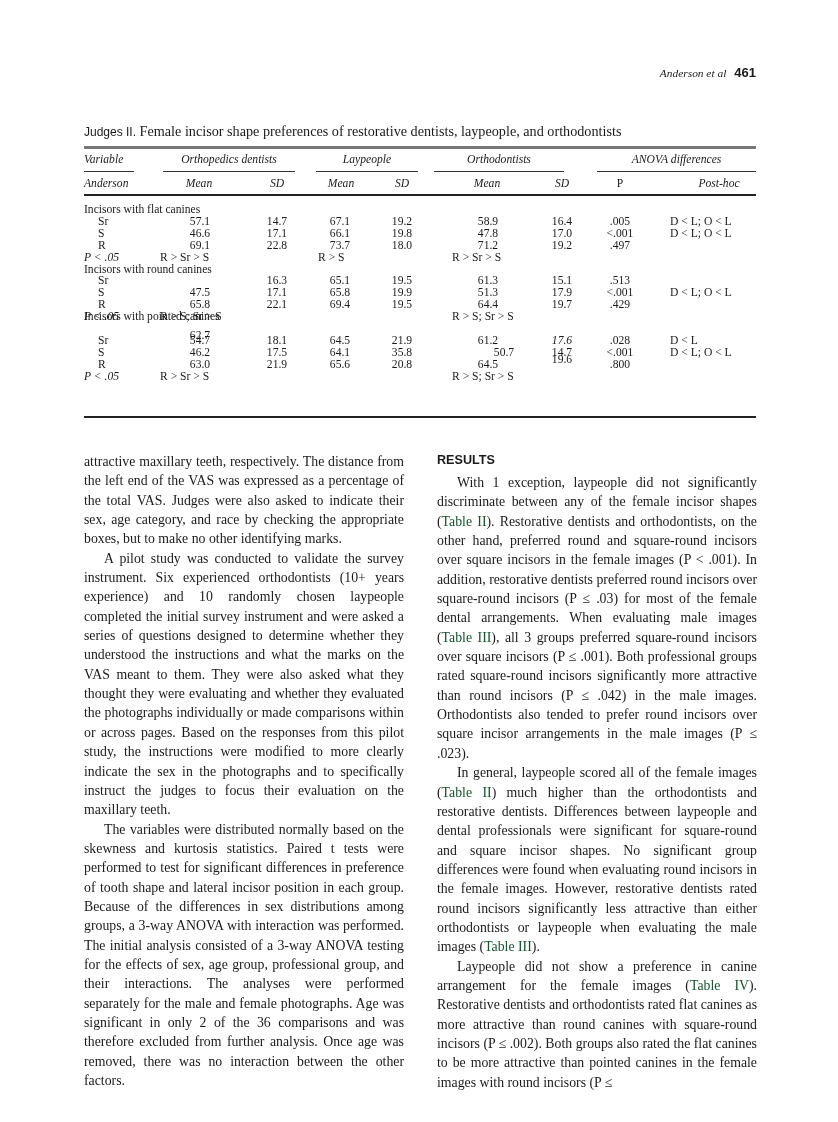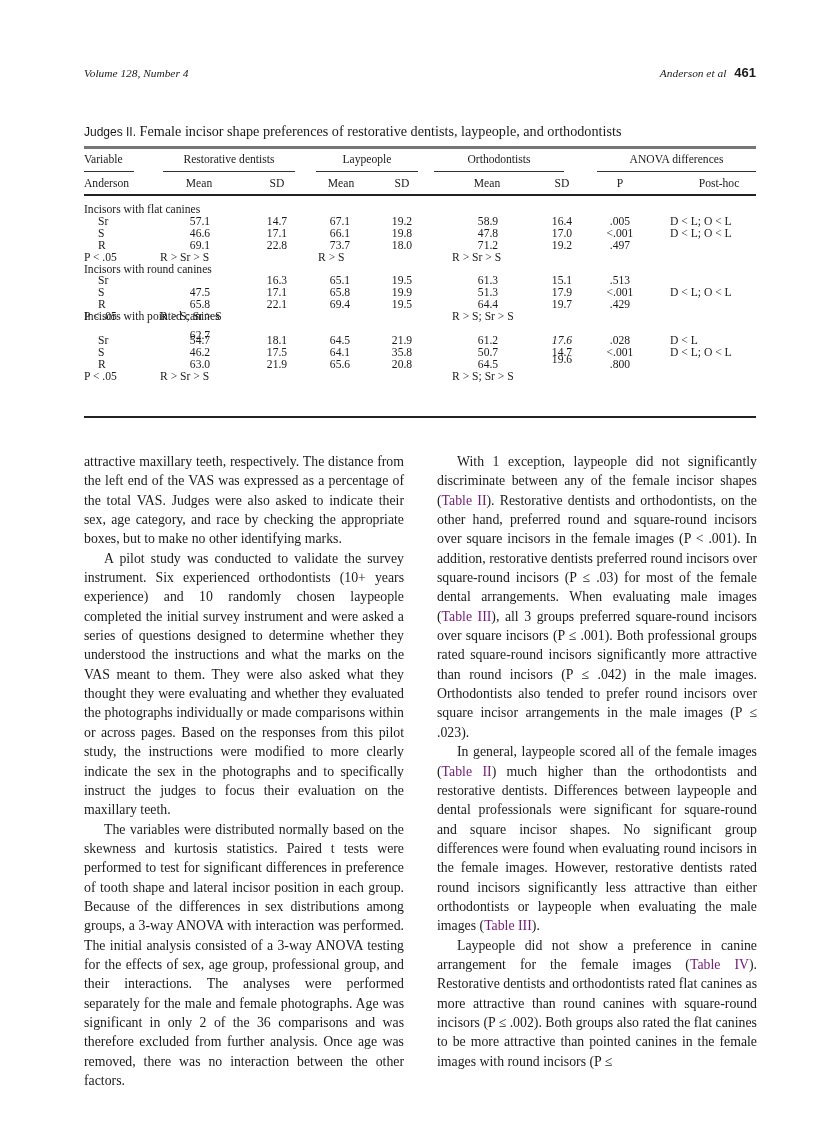--- a/index.html
+++ b/index.html
@@ -11,37 +11,36 @@
 
   .table-caption { position: absolute; top: 123px; left: 84px; font-size: 14.2px; white-space: nowrap; }
   .table-caption .label { font-family: "Liberation Sans", sans-serif; font-size: 12px; }
 
   .tbl { position: absolute; top: 146px; left: 84px; width: 672px; font-size: 11.6px; }
   .tbl .topline { position: absolute; top: 0; left: 0; width: 672px; height: 3px; background: #777; }
   .tbl .hdrline { position: absolute; top: 48px; left: 0; width: 672px; height: 2px; background: #222; }
   .tbl .botline { position: absolute; top: 270px; left: 0; width: 672px; height: 2px; background: #222; }
   .tbl .subline { position: absolute; top: 25px; height: 1px; background: #333; }
   .tbl .cell { position: absolute; white-space: nowrap; line-height: 12px; }
-  .tbl .it { }
+  .tbl .it { font-style: italic; }
   .c { text-align: center; }
 
   .col { position: absolute; top: 452px; width: 320px; font-size: 13.8px; line-height: 19.35px; text-align: justify; }
   .col p { margin: 0; text-indent: 0; }
   .col p.ind { text-indent: 20px; }
   .col-left { left: 84px; }
   .col-right { left: 437px; }
   .section-head { font-family: "Liberation Sans", sans-serif; font-weight: bold; font-size: 12.6px; margin: 0 0 5px 0; line-height: 16px; }
-  .xref { color: #701a75; }
+  .xref { color: #14532d; }
 </style>
 </head>
 <body>
 
 <div class="running-head">
   <div class="left">
-    <div>Volume 128, Number 4</div>
   </div>
   <div class="right">
     <span>Anderson et al</span><span class="pagenum">461</span>
   </div>
 </div>
 
 <div class="table-caption">
   <span class="label">Judges II.</span>
   <span>Female incisor shape preferences of restorative dentists, laypeople, and orthodontists</span>
 </div>
@@ -50,21 +49,21 @@
   <div class="topline"></div>
   <div class="subline" style="left:0;width:50px;"></div>
   <div class="subline" style="left:79px;width:132px;"></div>
   <div class="subline" style="left:232px;width:102px;"></div>
   <div class="subline" style="left:350px;width:130px;"></div>
   <div class="subline" style="left:513px;width:159px;"></div>
   <div class="hdrline"></div>
   <div class="botline"></div>
 
   <div class="cell it" style="left:0;top:8px;">Variable</div>
-  <div class="cell it c" style="left:79px;width:132px;top:8px;">Restorative dentists</div>
+  <div class="cell it c" style="left:79px;width:132px;top:8px;">Orthopedics dentists</div>
   <div class="cell it c" style="left:232px;width:102px;top:8px;">Laypeople</div>
   <div class="cell it c" style="left:350px;width:130px;top:8px;">Orthodontists</div>
   <div class="cell it c" style="left:513px;width:159px;top:8px;">ANOVA differences</div>
 
   <div class="cell it" style="left:0;top:32px;">Anderson</div>
   <div class="cell it c" style="left:90px;width:50px;top:32px;">Mean</div>
   <div class="cell it c" style="left:178px;width:30px;top:32px;">SD</div>
   <div class="cell it c" style="left:240px;width:34px;top:32px;">Mean</div>
   <div class="cell it c" style="left:306px;width:24px;top:32px;">SD</div>
   <div class="cell it c" style="left:386px;width:34px;top:32px;">Mean</div>
@@ -144,21 +143,21 @@
     <div class="cell c" style="left: 302px; width: 32px; top: 188.9px;">21.9</div>
     <div class="cell c" style="left: 384px; width: 40px; top: 188.9px;">61.2</div>
     <div class="cell c" style="left: 462px; width: 32px; top: 188.9px; font-style: italic;">17.6</div>
     <div class="cell c" style="left: 514px; width: 44px; top: 188.9px;">.028</div>
     <div class="cell" style="left: 586px; top: 188.9px;">D &lt; L</div>
     <div class="cell" style="left: 14px; top: 200.8px;">S</div>
     <div class="cell c" style="left: 96px; width: 40px; top: 200.8px;">46.2</div>
     <div class="cell c" style="left: 176px; width: 34px; top: 200.8px;">17.5</div>
     <div class="cell c" style="left: 238px; width: 36px; top: 200.8px;">64.1</div>
     <div class="cell c" style="left: 302px; width: 32px; top: 200.8px;">35.8</div>
-    <div class="cell c" style="left: 384px; width: 40px; top: 200.8px;">50.7</div>
+    <div class="cell c" style="left: 400px; width: 40px; top: 200.8px;">50.7</div>
     <div class="cell c" style="left: 462px; width: 32px; top: 200.8px;">14.7</div>
     <div class="cell c" style="left: 514px; width: 44px; top: 200.8px;">&lt;.001</div>
     <div class="cell" style="left: 586px; top: 200.8px;">D &lt; L; O &lt; L</div>
     <div class="cell" style="left: 14px; top: 212.7px;">R</div>
     <div class="cell c" style="left: 96px; width: 40px; top: 212.7px;">63.0</div>
     <div class="cell c" style="left: 176px; width: 34px; top: 212.7px;">21.9</div>
     <div class="cell c" style="left: 238px; width: 36px; top: 212.7px;">65.6</div>
     <div class="cell c" style="left: 302px; width: 32px; top: 212.7px;">20.8</div>
     <div class="cell c" style="left: 384px; width: 40px; top: 212.7px;">64.5</div>
     <div class="cell c" style="left: 462px; width: 32px; top: 208px;">19.6</div>
@@ -170,16 +169,17 @@
     <div class="cell" style="left: 368px; top: 224.6px;">R &gt; S; Sr &gt; S</div>
   </div>
 
 <div class="col col-left">
   <p>attractive maxillary teeth, respectively. The distance from the left end of the VAS was expressed as a percentage of the total VAS. Judges were also asked to indicate their sex, age category, and race by checking the appropriate boxes, but to make no other identifying marks.</p>
   <p class="ind">A pilot study was conducted to validate the survey instrument. Six experienced orthodontists (10+ years experience) and 10 randomly chosen laypeople completed the initial survey instrument and were asked a series of questions designed to determine whether they understood the instructions and what the marks on the VAS meant to them. They were also asked what they thought they were evaluating and whether they evaluated the photographs individually or made comparisons within or across pages. Based on the responses from this pilot study, the instructions were modified to more clearly indicate the sex in the photographs and to specifically instruct the judges to focus their evaluation on the maxillary teeth.</p>
   <p class="ind">The variables were distributed normally based on the skewness and kurtosis statistics. Paired t tests were performed to test for significant differences in preference of tooth shape and lateral incisor position in each group. Because of the differences in sex distributions among groups, a 3-way ANOVA with interaction was performed. The initial analysis consisted of a 3-way ANOVA testing for the effects of sex, age group, professional group, and their interactions. The analyses were performed separately for the male and female photographs. Age was significant in only 2 of the 36 comparisons and was therefore excluded from further analysis. Once age was removed, there was no interaction between the other factors.</p>
 </div>
 
 <div class="col col-right">
+  <div class="section-head">RESULTS</div>
   <p class="ind"><span>With 1 exception, laypeople did not significantly discriminate between any of the female incisor shapes (</span><span class="xref">Table II</span><span>). Restorative dentists and orthodontists, on the other hand, preferred round and square-round incisors over square incisors in the female images (P &lt; .001). In addition, restorative dentists preferred round incisors over square-round incisors (P ≤ .03) for most of the female dental arrangements. When evaluating male images (</span><span class="xref">Table III</span><span>), all 3 groups preferred square-round incisors over square incisors (P ≤ .001). Both professional groups rated square-round incisors significantly more attractive than round incisors (P ≤ .042) in the male images. Orthodontists also tended to prefer round incisors over square incisor arrangements in the male images (P ≤ .023).</span></p>
   <p class="ind"><span>In general, laypeople scored all of the female images (</span><span class="xref">Table II</span><span>) much higher than the orthodontists and restorative dentists. Differences between laypeople and dental professionals were significant for square-round and square incisor shapes. No significant group differences were found when evaluating round incisors in the female images. However, restorative dentists rated round incisors significantly less attractive than either orthodontists or laypeople when evaluating the male images (</span><span class="xref">Table III</span><span>).</span></p>
   <p class="ind"><span>Laypeople did not show a preference in canine arrangement for the female images (</span><span class="xref">Table IV</span><span>). Restorative dentists and orthodontists rated flat canines as more attractive than round canines with square-round incisors (P ≤ .002). Both groups also rated the flat canines to be more attractive than pointed canines in the female images with round incisors (P ≤</span></p>
 </div>
 
 </body></html>

